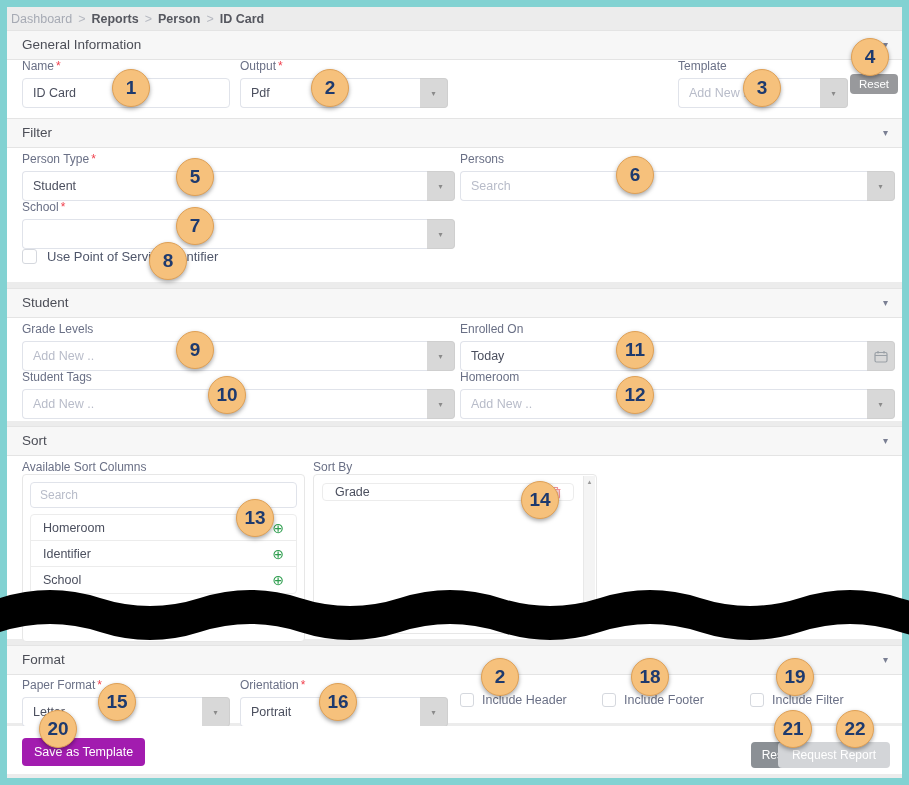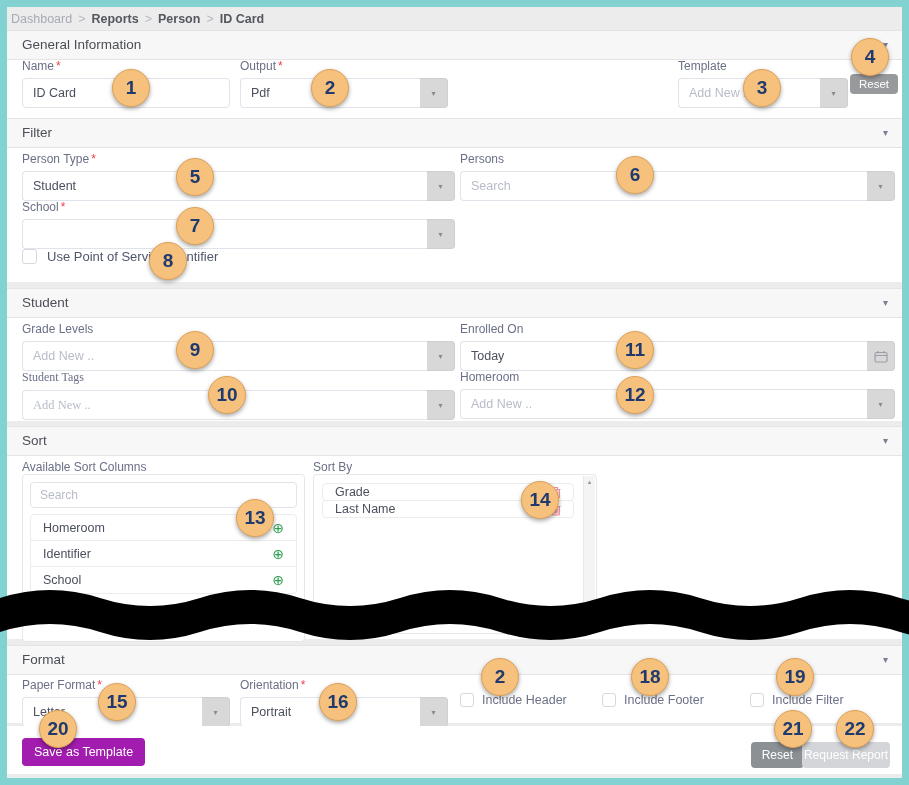--- a/index.html
+++ b/index.html
@@ -51,21 +51,21 @@
   .sortby-row + .sortby-row { margin-top:-1px; }
   .trash-btn { cursor:pointer; display:flex; align-items:center; }
   .scroll-strip { position:absolute; right:1px; top:1px; bottom:1px; width:12px; background:#f4f4f4; border-left:1px solid #e8e8e8; }
   .scroll-up { height:12px; text-align:center; font-size:7px; color:#9a9a9a; line-height:12px; cursor:pointer; }
 
   
   .btn { border:none; border-radius:4px; color:#fff; font-family:inherit; cursor:pointer; }
   .btn-reset-top { position:absolute; left:843px; top:44px; padding:4px 9px; font-size:11.5px; background:#98999c; }
   .btn-save { position:absolute; left:15px; top:12px; padding:7px 12px; font-size:12.5px; background:#a21caf; }
   .btn-reset-bottom { position:absolute; right:98px; top:16px; padding:6px 11px; font-size:12px; background:#8b9095; }
-  .btn-request { position:absolute; right:12px; top:16px; padding:6px 2px; font-size:12px; background:#d3d5d8; }
+  .btn-request { position:absolute; right:12px; top:16px; padding:6px 14px; font-size:12px; background:#d3d5d8; }
 
   
   .band { position:absolute; left:0; top:580px; z-index:50; }
   .ann-layer { position:absolute; left:0; top:0; width:909px; height:785px; z-index:60; pointer-events:none; }
   .ann { position:absolute; width:38px; height:38px; border-radius:50%; background:#f6c17c; border:1px solid #dfa055; box-shadow:0 2px 4px rgba(0,0,0,0.35); color:#1e3a6e; font-size:19px; font-weight:bold; display:flex; align-items:center; justify-content:center; }
 </style>
 </head>
 <body>
 
 <div class="page">
@@ -164,21 +164,21 @@
           <span class="ctl-btn">
             <svg width="14" height="13" viewBox="0 0 14 13">
                 <g fill="none" stroke="#9aa0a6" stroke-width="1.2">
                   <rect x="1" y="2.5" width="12" height="9.5" rx="1.5"></rect>
                   <path d="M1,5.5 H13 M4,1 V3.5 M10,1 V3.5"></path>
                 </g>
               </svg>
           </span>
         </div>
       </div>
-      <div class="fg" style="left:15px;top:82px;width:433px;font-family:Liberation Serif, serif;">
+      <div class="fg" style="left:15px;top:82px;width:433px;">
         <span class="flabel">Student Tags</span>
         <div class="control with-btn">
           <input placeholder="Add New .." style="">
           <span class="ctl-btn">
               <span>▾</span>
             </span>
         </div>
       </div>
       <div class="fg" style="left:453px;top:82px;width:435px;">
         <span class="flabel">Homeroom</span>
@@ -212,31 +212,20 @@
             <div class="sort-row">
               <span class="sort-row-label">School</span>
               <span class="plus-icon">⊕</span>
             </div>
           </div>
       </div>
       <div class="sort-right">
         <div id="sortby-list">
             <div class="sortby-row">
               <span class="sort-row-label">Grade</span>
-              <span class="trash-btn">
-                <svg width="11" height="13" viewBox="0 0 11 13">
-                  <g fill="none" stroke="#f2939b" stroke-width="1.1">
-                    <rect x="1.5" y="3.5" width="8" height="8.5" rx="1" fill="#fbd7da"></rect>
-                    <path d="M0.5,3.5 H10.5 M3.5,3.5 V1.5 H7.5 V3.5 M4,6 V10 M5.5,6 V10 M7,6 V10"></path>
-                  </g>
-                </svg>
-              </span>
-            </div>
-            <div class="sortby-row">
-              <span class="sort-row-label">Last Name</span>
               <span class="trash-btn">
                 <svg width="11" height="13" viewBox="0 0 11 13">
                   <g fill="none" stroke="#f2939b" stroke-width="1.1">
                     <rect x="1.5" y="3.5" width="8" height="8.5" rx="1" fill="#fbd7da"></rect>
                     <path d="M0.5,3.5 H10.5 M3.5,3.5 V1.5 H7.5 V3.5 M4,6 V10 M5.5,6 V10 M7,6 V10"></path>
                   </g>
                 </svg>
               </span>
             </div>
           </div>

